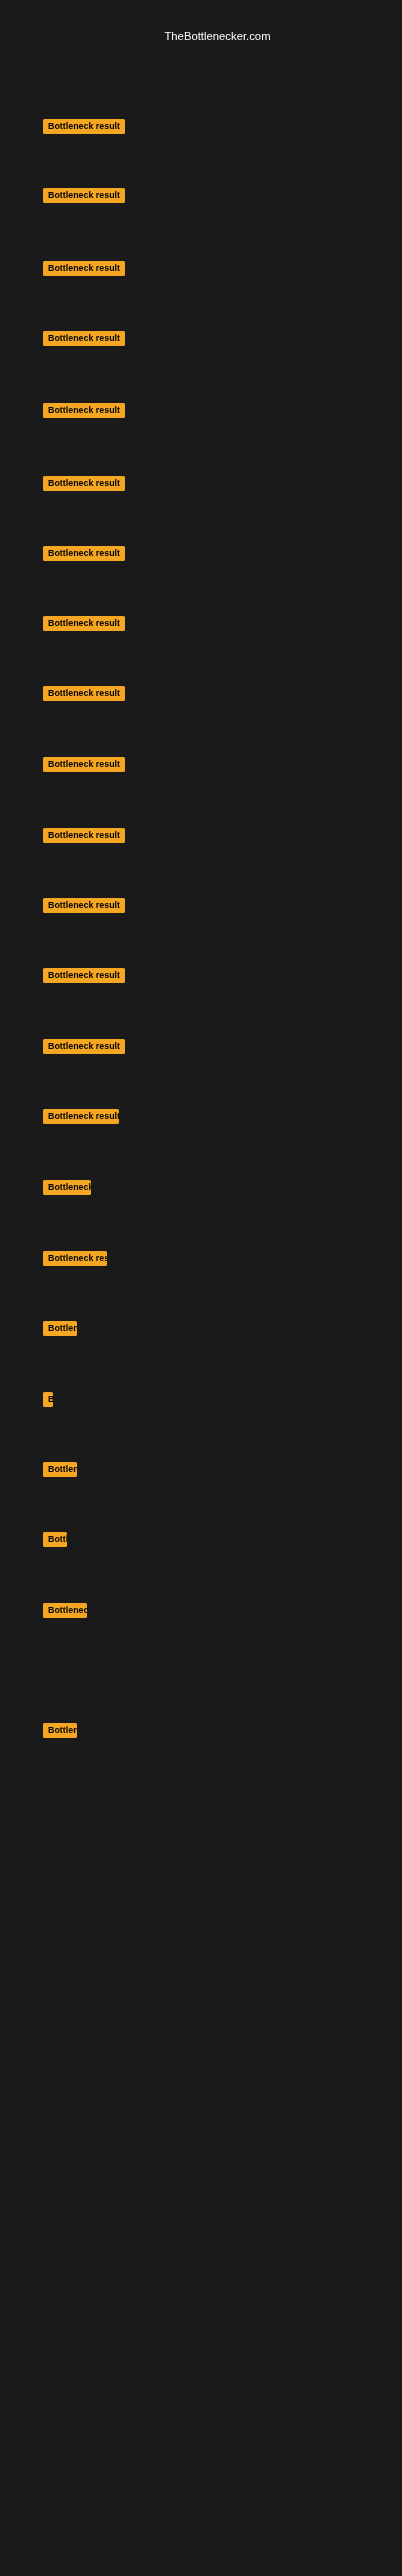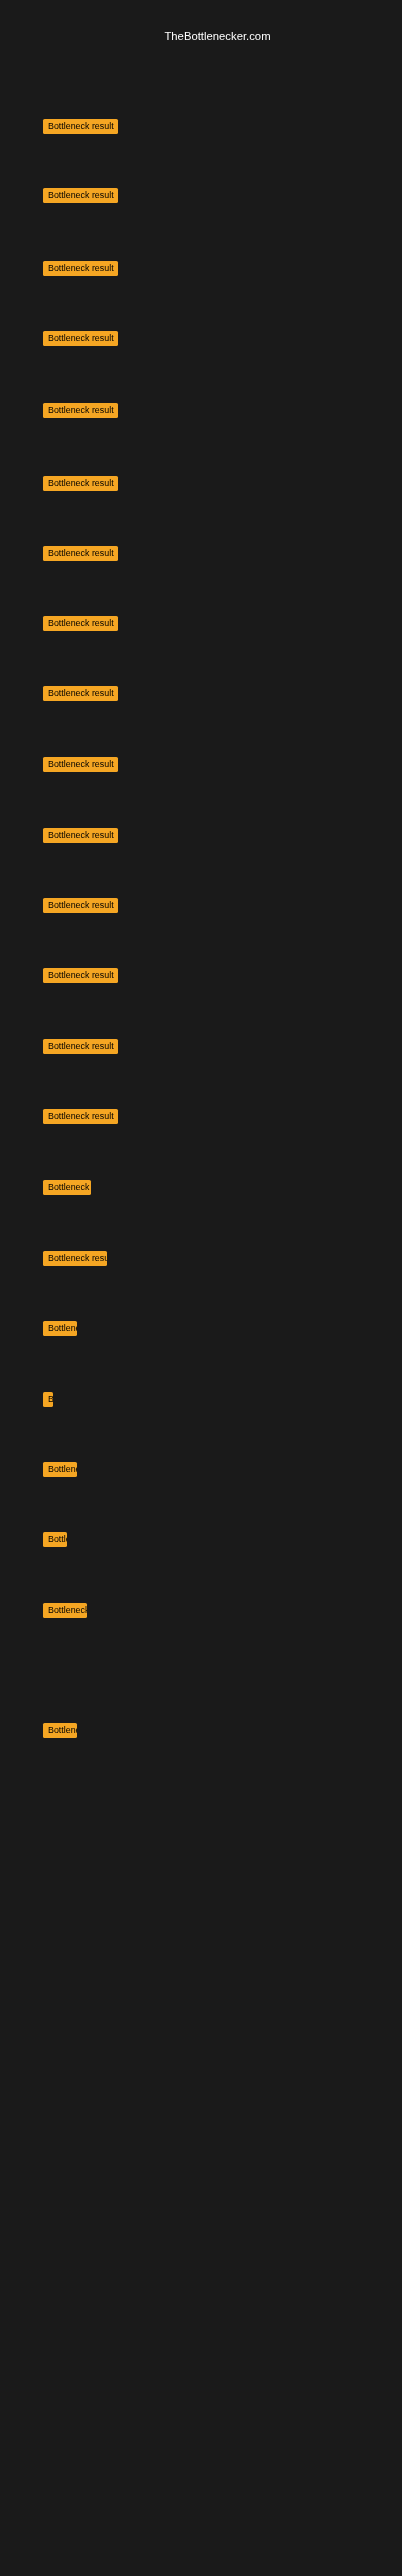--- a/index.html
+++ b/index.html
@@ -22,21 +22,21 @@
       font-size: 11.3px;
       padding: 6.4px 0;
       font-weight: normal;
     }
 
     .badge {
       display: inline-block;
       background-color: #f5a623;
       color: #000000;
       font-size: 8.9px;
-      font-weight: normal;
+      font-weight: bold;
       padding: 2.4px 4.8px;
       border-radius: 1.6px;
       white-space: nowrap;
       overflow: hidden;
     }
   </style>
 </head>
 <body>
 
 <div class="site-title">TheBottlenecker.com</div>

